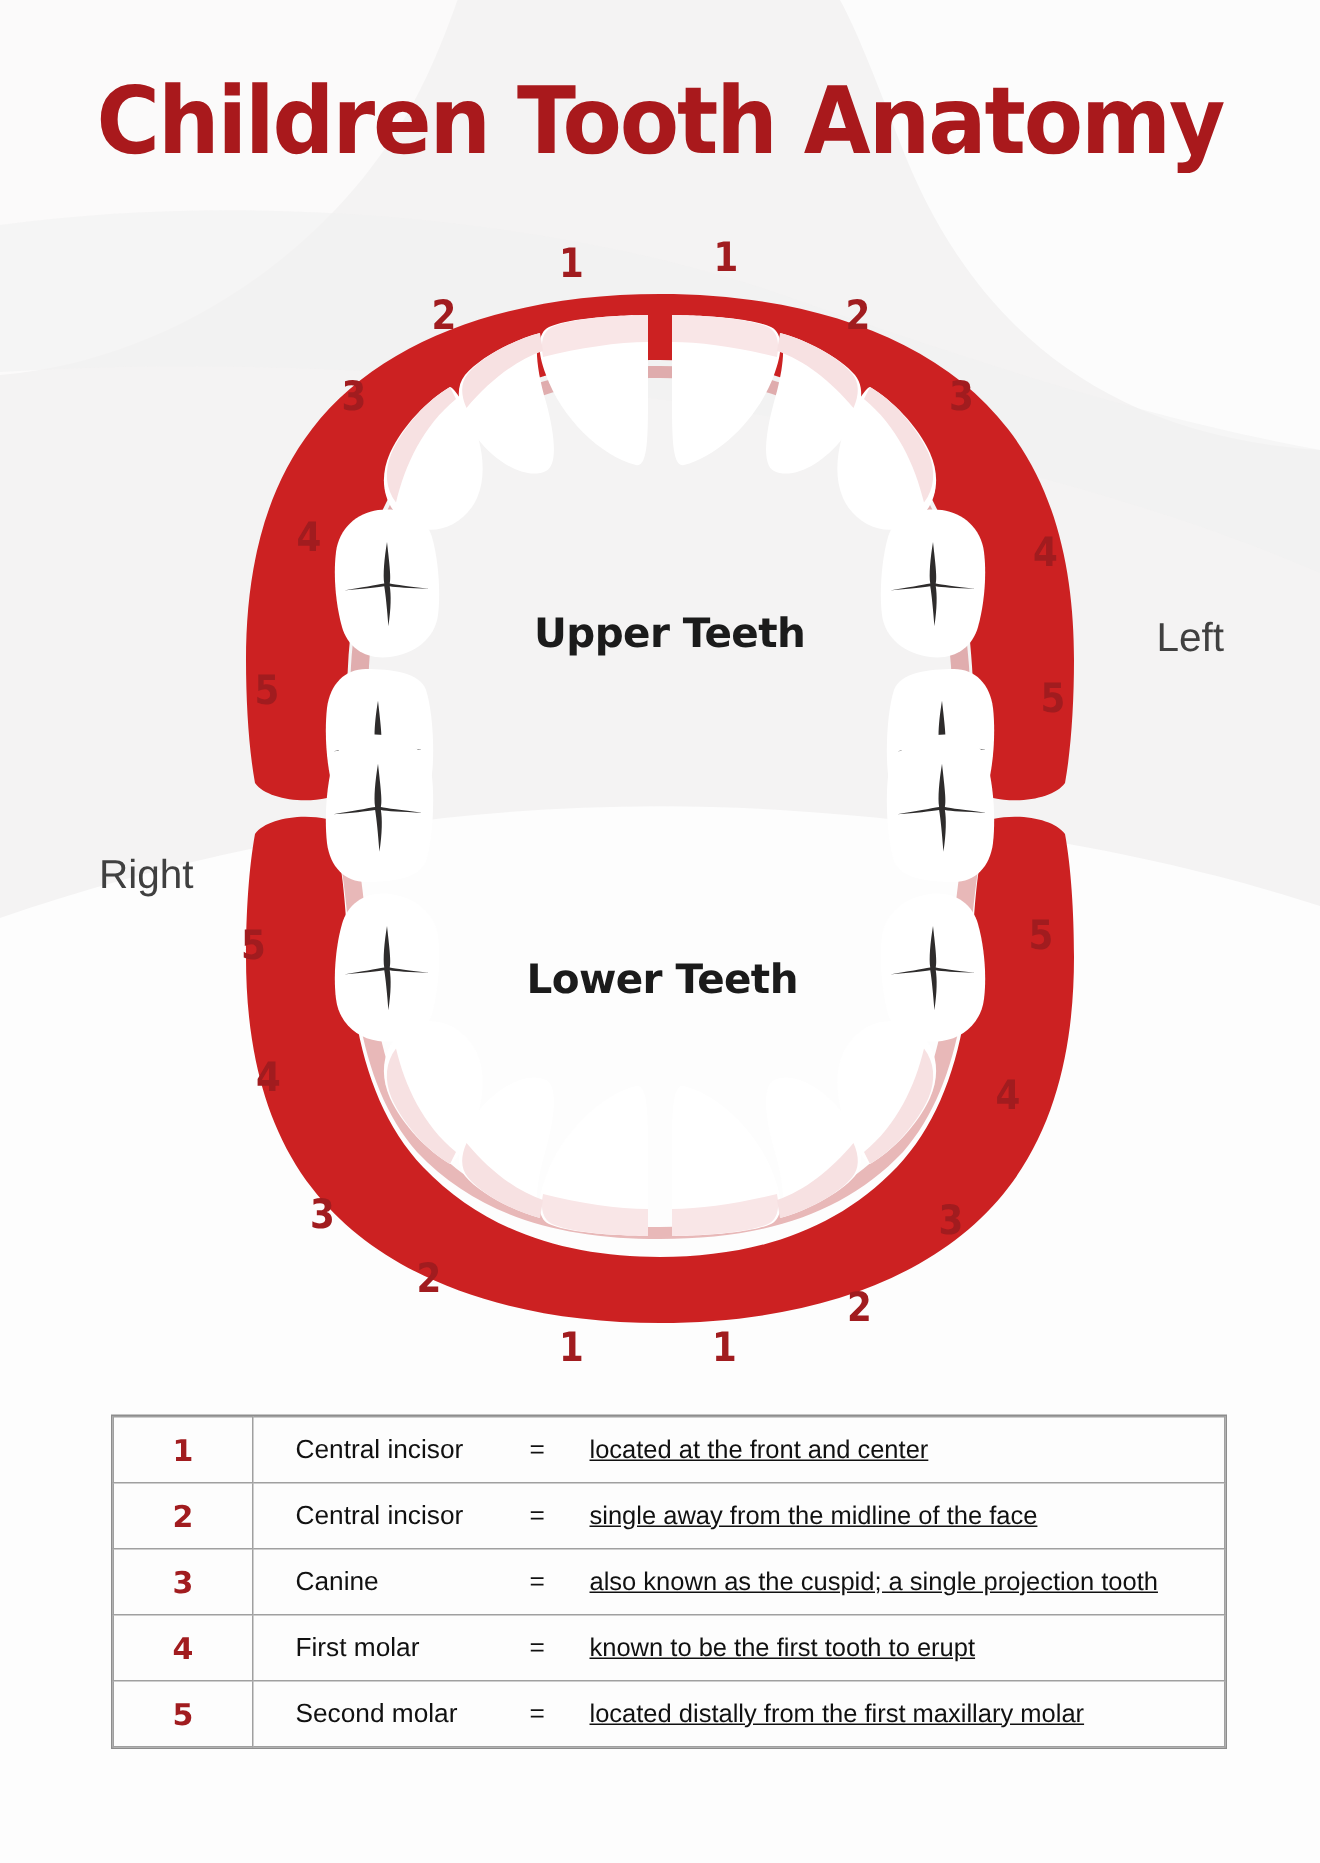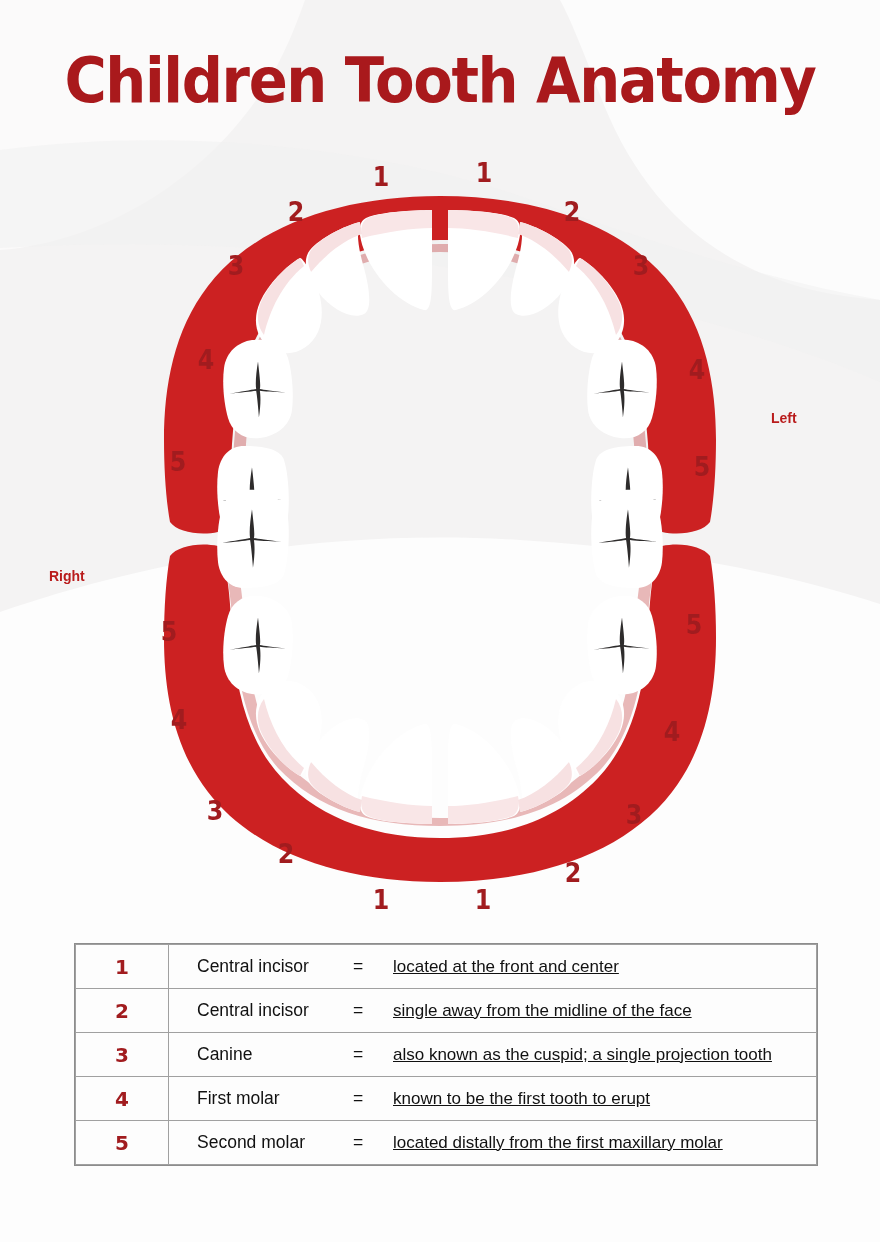--- a/index.html
+++ b/index.html
@@ -28,21 +28,21 @@
 
   .arch-label{
     position:absolute;z-index:6;
     font-family:"DejaVu Sans","Liberation Sans",sans-serif;
     font-weight:bold;font-size:27px;color:#1b1b1b;
     white-space:nowrap;letter-spacing:-0.4px;
   }
   .side-label{
     position:absolute;z-index:6;
     font-family:"Liberation Sans","DejaVu Sans",sans-serif;
-    font-weight:bold;font-size:14px;color:#b91c1c;
+    font-weight:normal;font-size:27px;color:#404040;
     white-space:nowrap;
   }
   .num-label{
     position:absolute;z-index:7;
     font-family:"DejaVu Sans","Liberation Sans",sans-serif;
     font-weight:bold;font-size:27px;color:#a11c1f;
     white-space:nowrap;text-align:center;
     transform:translate(-50%,-50%) scaleX(0.88);
   }
 
@@ -249,22 +249,24 @@
       </g>
       <g>
         <path fill="#ffffff" d="M636,448 C650,448 660,438 662,422 C664,404 662,382 658,368 C654,354 640,348 624,350 C608,352 594,362 592,378 C590,396 592,422 596,434 C600,446 620,448 636,448 Z"></path>
         <g transform="translate(628,398) scale(0.96)">
             <use href="#def-cross"></use>
           </g>
       </g>
     </g>
   </svg>
 
-
-  <div class="side-label" style="left:49px;top:568px;">Right</div>
+  <div class="arch-label" style="left:356px;top:407px;">Upper Teeth</div>
+  <div class="arch-label" style="left:351px;top:638px;">Lower Teeth</div>
+
+  <div class="side-label" style="left:66px;top:568px;">Right</div>
   <div class="side-label" style="left:771px;top:410px;">Left</div>
 
   <div class="num-label" style="left:381px;top:176px;">1</div>
   <div class="num-label" style="left:296px;top:211px;">2</div>
   <div class="num-label" style="left:236px;top:265px;">3</div>
   <div class="num-label" style="left:206px;top:359px;">4</div>
   <div class="num-label" style="left:178px;top:461px;">5</div>
 
   <div class="num-label" style="left:484px;top:172px;">1</div>
   <div class="num-label" style="left:572px;top:211px;">2</div>

